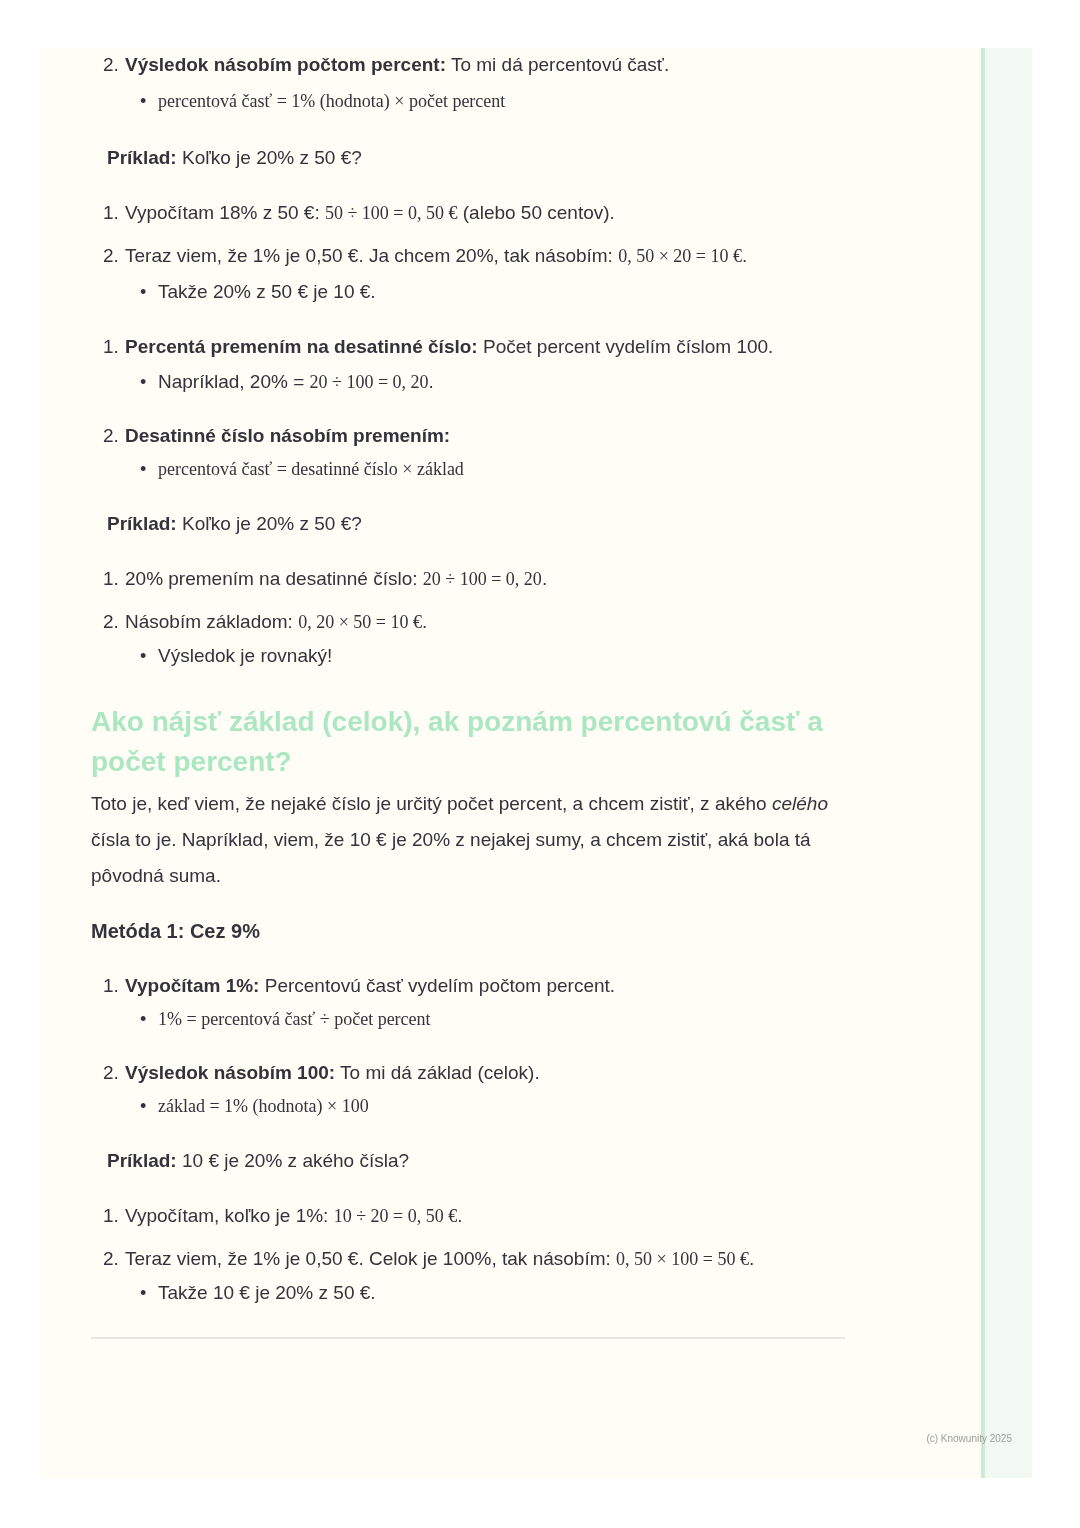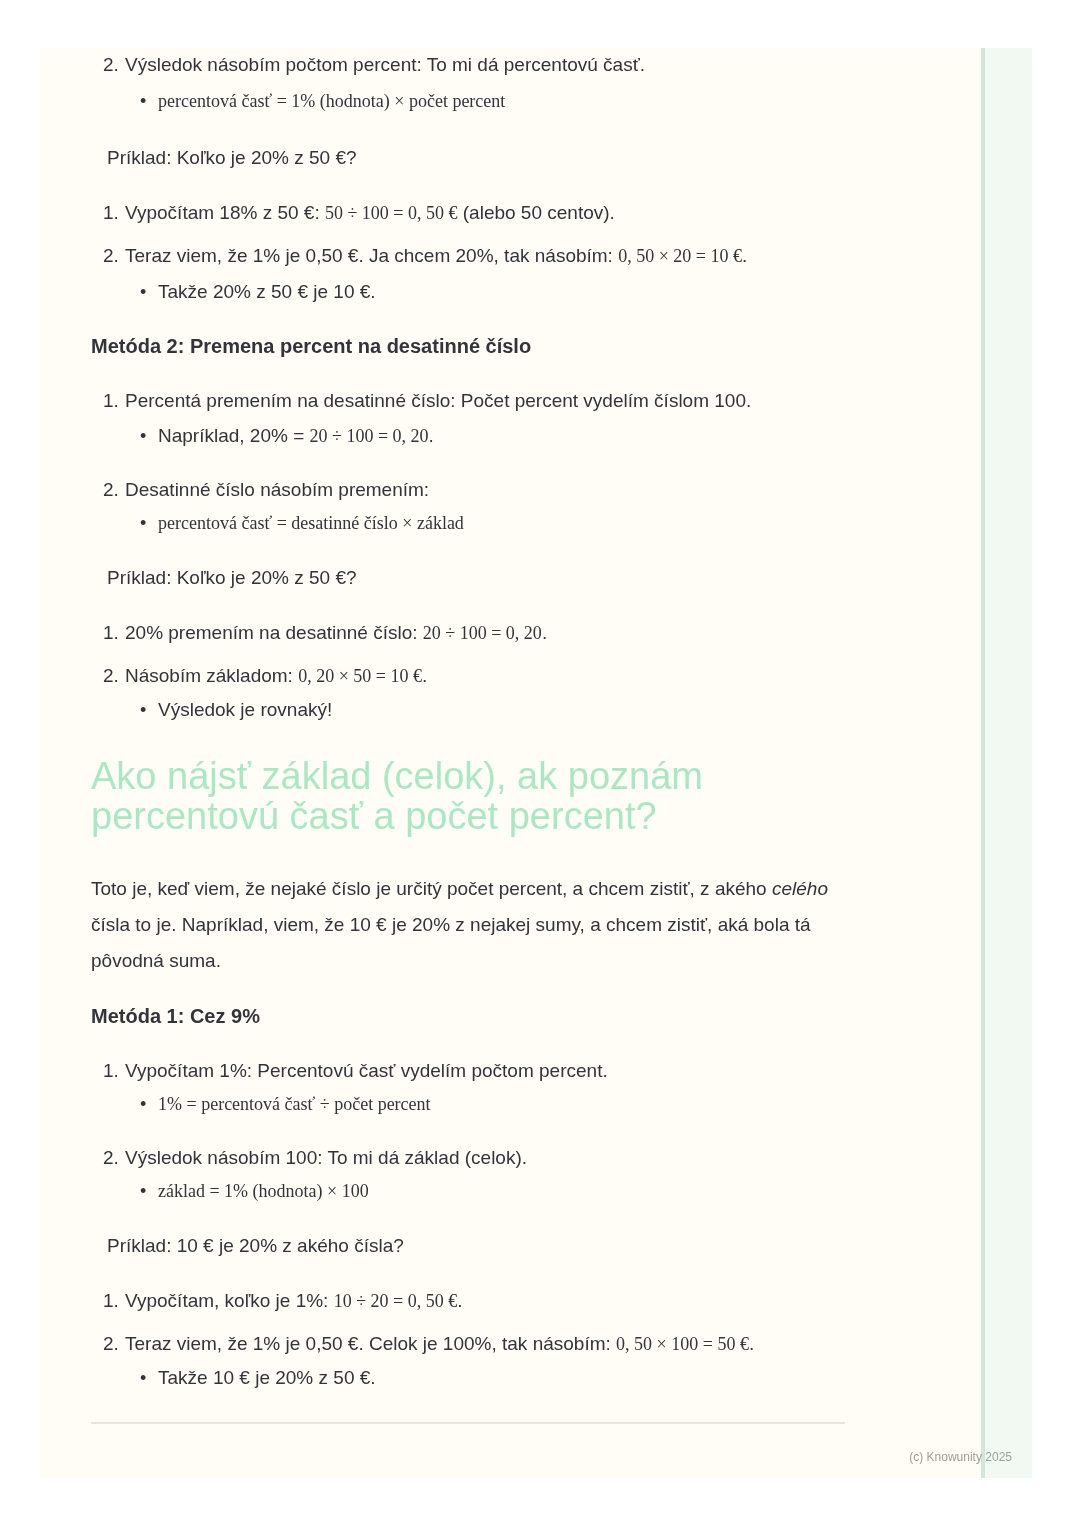--- a/index.html
+++ b/index.html
@@ -21,29 +21,29 @@
     position:absolute;top:0;right:0;bottom:0;width:51px;
     background:var(--strip-fill);border-left:4px solid var(--strip-border);
     z-index:1;
   }
   .content{position:absolute;left:51px;top:2px;width:754px;z-index:2;}
   .oli{display:flex;padding-left:12px;font-size:19px;line-height:30px;}
   .num{flex:0 0 22px;}
   .itext{flex:1;}
   .uli{display:flex;padding-left:49px;font-size:19px;line-height:30px;}
   .dot{flex:0 0 18px;font-size:18px;}
-  .b{font-weight:400;}
+  .b{font-weight:700;}
   .math{font-family:"Liberation Serif","DejaVu Serif",serif;font-size:18px;}
   .lead{font-size:19px;line-height:30px;margin:16px;}
-  .h2{font-size:38px;line-height:40px;font-weight:400;color:var(--accent-heading);margin:0;}
+  .h2{font-size:28px;line-height:40px;font-weight:700;color:var(--accent-heading);margin:0;}
   .h3{font-size:20px;line-height:30px;font-weight:700;margin:0;}
   .para{font-size:19px;line-height:36px;margin:0;}
   .hr{border:0;border-top:2px solid var(--divider);margin:0;width:754px;}
   .footer{
-    position:absolute;right:20px;bottom:14px;font-size:12px;
+    position:absolute;right:20px;bottom:34px;font-size:10px;
     color:var(--muted);z-index:3;
   }
 </style>
 </head>
 <body>
 
 <div class="card">
   <div class="strip"></div>
 
   <div class="content">
@@ -65,21 +65,20 @@
     </div>
     <div class="oli" style="margin-top:13px">
       <span class="num">2.</span>
       <div class="itext"><span>Teraz viem, že 1% je 0,50 €. Ja chcem 20%, tak násobím: </span><span class="math">0, 50 × 20 = 10 €</span><span>.</span></div>
     </div>
     <div class="uli" style="margin-top:6px">
       <span class="dot">•</span>
       <div class="itext">Takže 20% z 50 € je 10 €.</div>
     </div>
 
-    <h3 class="h3" style="margin-top:24px">Metóda 2: Premena percent na desatinné číslo</h3>
 
     <div class="oli" style="margin-top:25px">
       <span class="num">1.</span>
       <div class="itext"><span class="b">Percentá premením na desatinné číslo:</span><span> Počet percent vydelím číslom 100.</span></div>
     </div>
     <div class="uli" style="margin-top:5px">
       <span class="dot">•</span>
       <div class="itext"><span>Napríklad, 20% = </span><span class="math">20 ÷ 100 = 0, 20</span><span>.</span></div>
     </div>
 
@@ -102,21 +101,21 @@
       <span class="num">2.</span>
       <div class="itext"><span>Násobím základom: </span><span class="math">0, 20 × 50 = 10 €</span><span>.</span></div>
     </div>
     <div class="uli" style="margin-top:4px">
       <span class="dot">•</span>
       <div class="itext">Výsledok je rovnaký!</div>
     </div>
 
     <h2 class="h2" style="margin-top:31px">Ako nájsť základ (celok), ak poznám percentovú časť a počet percent?</h2>
 
-    <p class="para" style="margin-top:35px"><span>Toto je, keď viem, že nejaké číslo je určitý počet percent, a chcem zistiť, z akého </span><i>celého</i><span> čísla to je. Napríklad, viem, že 10 € je 20% z nejakej sumy, a chcem zistiť, aká bola tá pôvodná suma.</span></p>
+    <p class="para" style="margin-top:4px"><span>Toto je, keď viem, že nejaké číslo je určitý počet percent, a chcem zistiť, z akého </span><i>celého</i><span> čísla to je. Napríklad, viem, že 10 € je 20% z nejakej sumy, a chcem zistiť, aká bola tá pôvodná suma.</span></p>
 
     <h3 class="h3" style="margin-top:22px">Metóda 1: Cez 9%</h3>
 
     <div class="oli" style="margin-top:25px">
       <span class="num">1.</span>
       <div class="itext"><span class="b">Vypočítam 1%:</span><span> Percentovú časť vydelím počtom percent.</span></div>
     </div>
     <div class="uli" style="margin-top:3px">
       <span class="dot">•</span>
       <div class="itext math">1% = percentová časť ÷ počet percent</div>

